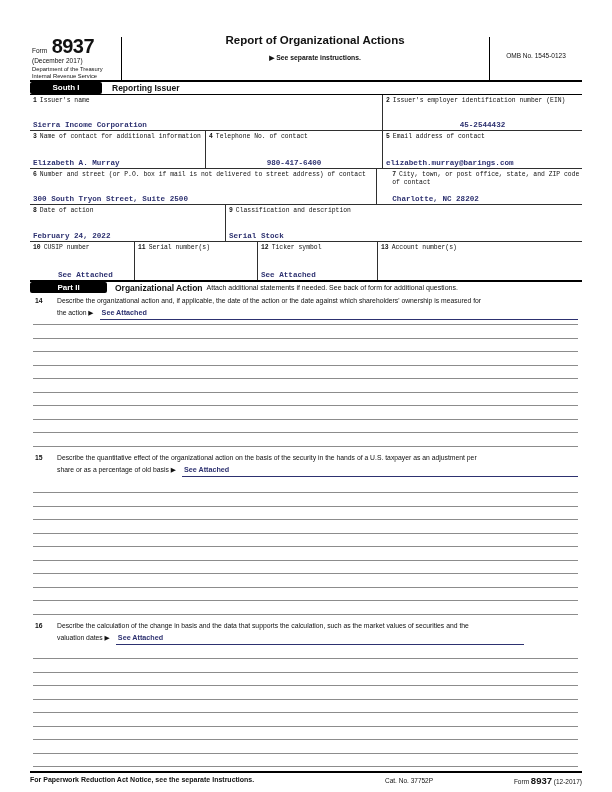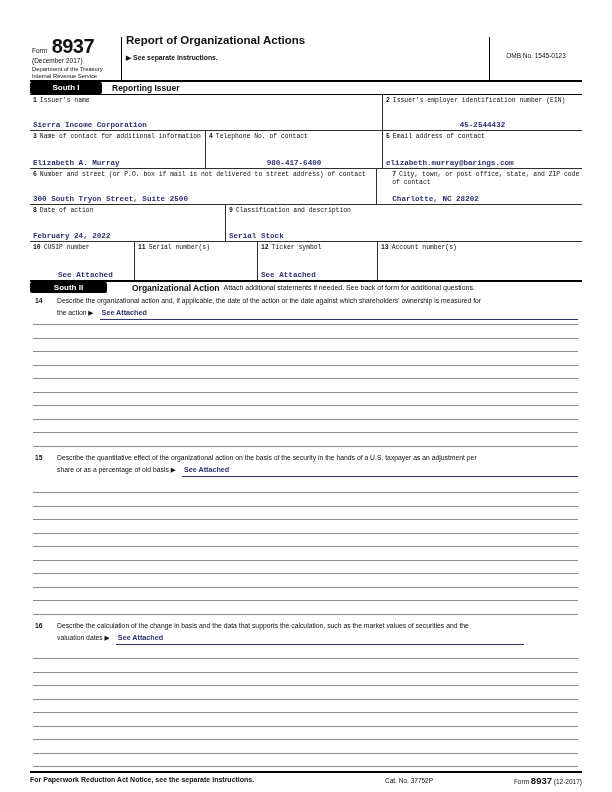--- a/index.html
+++ b/index.html
@@ -8,21 +8,21 @@
   .content{position:absolute;left:30px;top:30px;width:552px;}
 
   
   .hdr{position:relative;height:50px;border-bottom:2px solid #000;}
   .hdr .vdiv{position:absolute;top:7px;bottom:0;width:1px;background:#000;}
   .hd-left{position:absolute;left:2px;top:7px;width:86px;}
   .formword{font-size:6.5px;vertical-align:baseline;}
   .formnum{font-size:20px;font-weight:bold;letter-spacing:-0.5px;line-height:18px;}
   .rev{font-size:6.5px;margin-top:0px;}
   .agency{font-size:5.8px;line-height:6.6px;margin-top:2px;}
-  .hd-mid{position:absolute;left:96px;width:366px;top:4px;}
+  .hd-mid{position:absolute;left:102px;width:366px;top:4px;text-align:center;}
   .title{font-size:11.5px;font-weight:bold;line-height:13px;}
   .see-inst{font-size:6.8px;font-weight:bold;margin-top:7px;}
   .hd-right{position:absolute;left:460px;width:92px;top:0;height:50px;
             display:flex;align-items:center;justify-content:center;font-size:6.5px;}
 
   
   .partbar{display:flex;align-items:center;height:12px;border-bottom:1px solid #000;}
   .partbar2{display:flex;align-items:center;height:11px;border-top:2px solid #000;}
   .badge{background:#000;color:#fff;font-weight:bold;font-size:8px;text-align:center;
          border-radius:2px;height:12px;line-height:12px;flex:none;}
@@ -165,22 +165,22 @@
         <div class="lbl"><b>12</b><span>Ticker symbol</span></div>
         <div class="val">See Attached</div>
       </div>
       <div class="c h38 last" style="width:204px;">
         <div class="lbl"><b>13</b><span>Account number(s)</span></div>
         <div class="val"></div>
       </div>
     </div>
 
     <div class="partbar2">
-      <span class="badge b2">South II</span>
-      <span class="parttitle" style="margin-left:25px;text-align:right;">Organizational Action</span>
+      <span class="badge b2">Part II</span>
+      <span class="parttitle" style="margin-left:8px;text-align:right;">Organizational Action</span>
       <span class="partsub">Attach additional statements if needed. See back of form for additional questions.</span>
     </div>
 
     <div class="q q14">
       <div class="qnum">14</div>
       <div class="qbody">
         <div>Describe the organizational action and, if applicable, the date of the action or the date against which shareholders' ownership is measured for</div>
         <div class="l2row">
           <span class="arrowlbl">the action ▶</span>
           <span class="entry">

